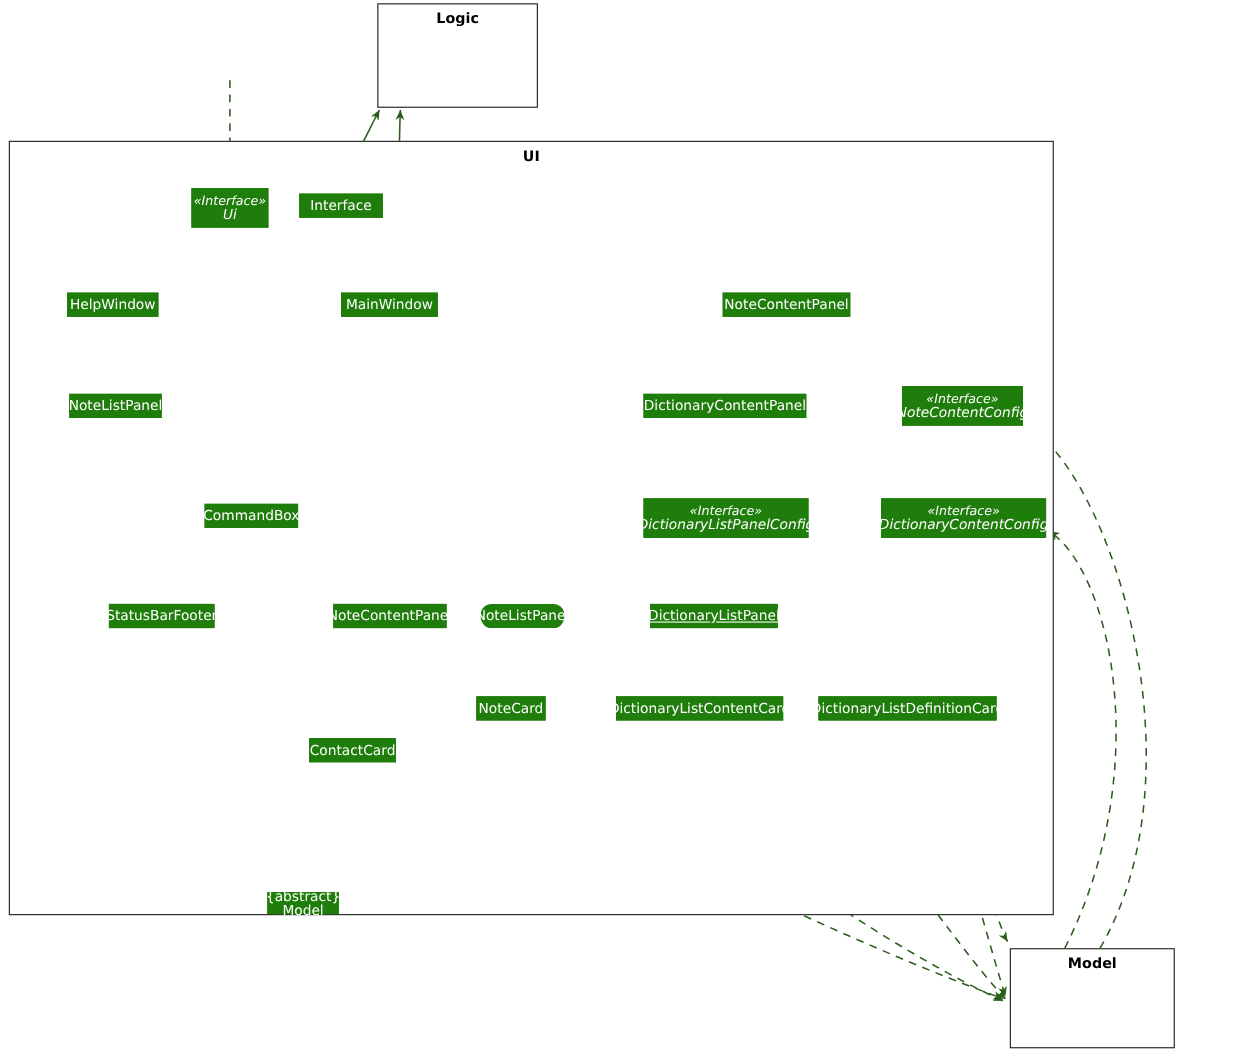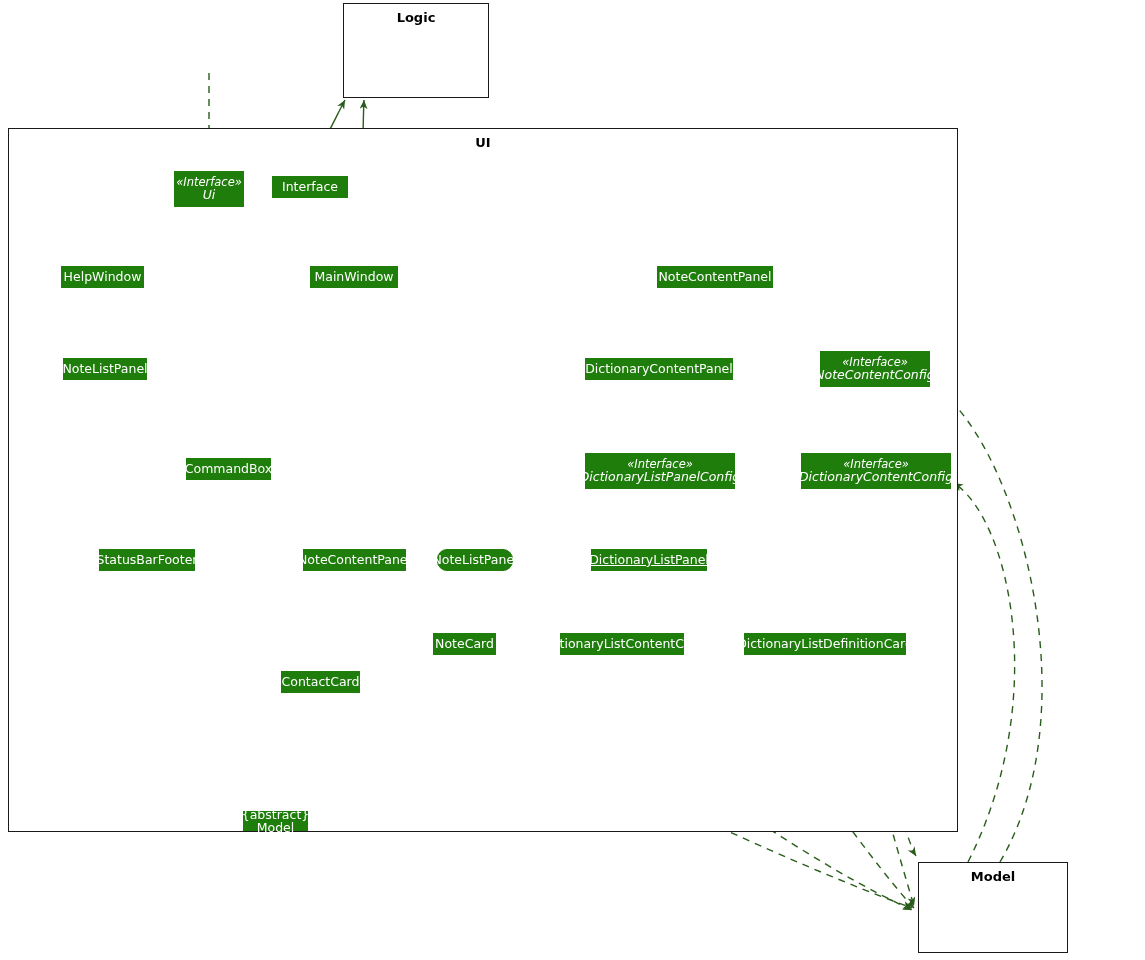--- a/index.html
+++ b/index.html
@@ -251,21 +251,21 @@
   </div>
 
   <div class="node" style="left:281px; top:633px; width:79px; height:22px;margin-top:38px;">
     <span class="nm">ContactCard</span>
   </div>
 
   <div class="node" style="left:433px; top:633px; width:63px; height:22px;">
     <span class="nm">NoteCard</span>
   </div>
 
-  <div class="node" style="left:560px; top:633px; width:124px; height:22px;align-items:center;">
+  <div class="node" style="left:560px; top:633px; width:152px; height:22px;align-items:center;">
     <span class="nm">DictionaryListContentCard</span>
   </div>
 
   <div class="node" style="left:744px; top:633px; width:162px; height:22px;">
     <span class="nm">DictionaryListDefinitionCard</span>
   </div>
 
   <div class="node abstract" style="left:243px; top:779px; width:65px; height:20px;margin-top:32px;">
     <span class="stereo">{abstract}</span>
     <span class="nm">Model</span>

